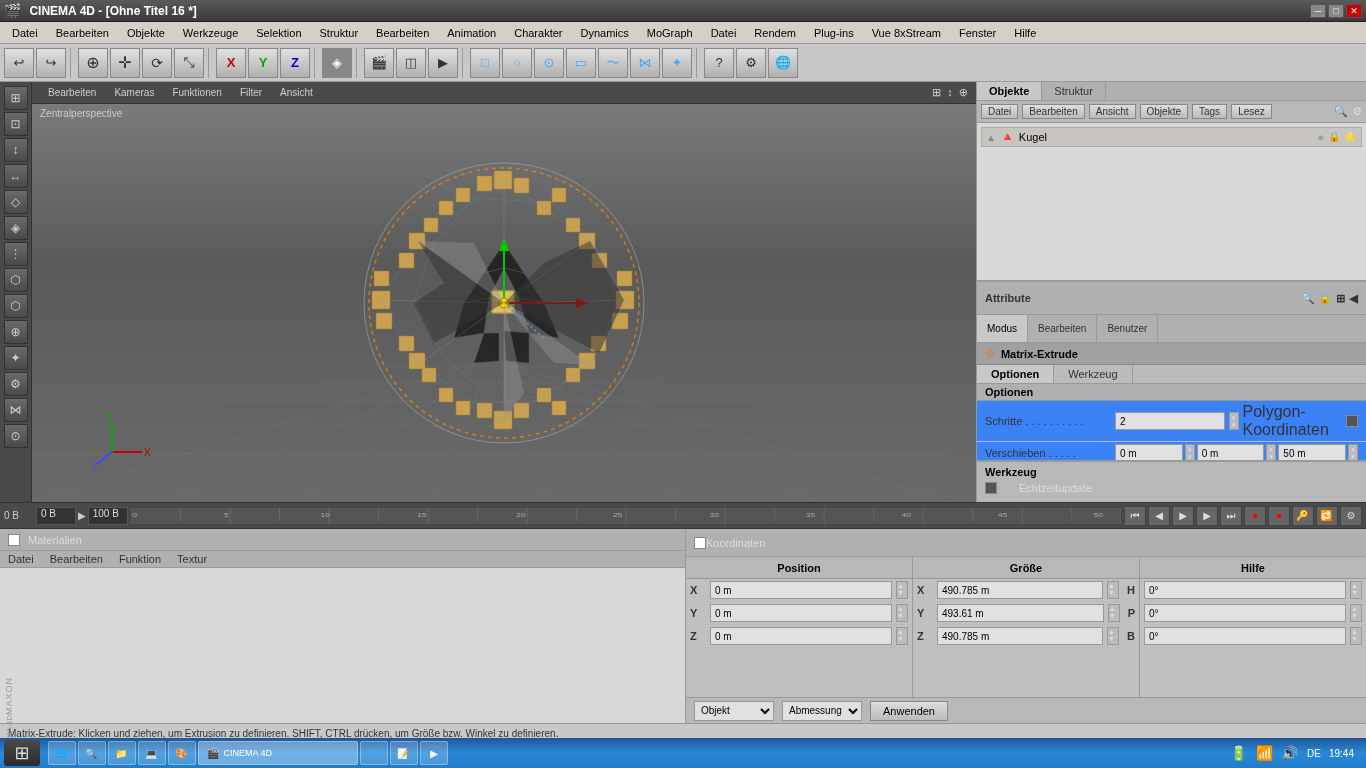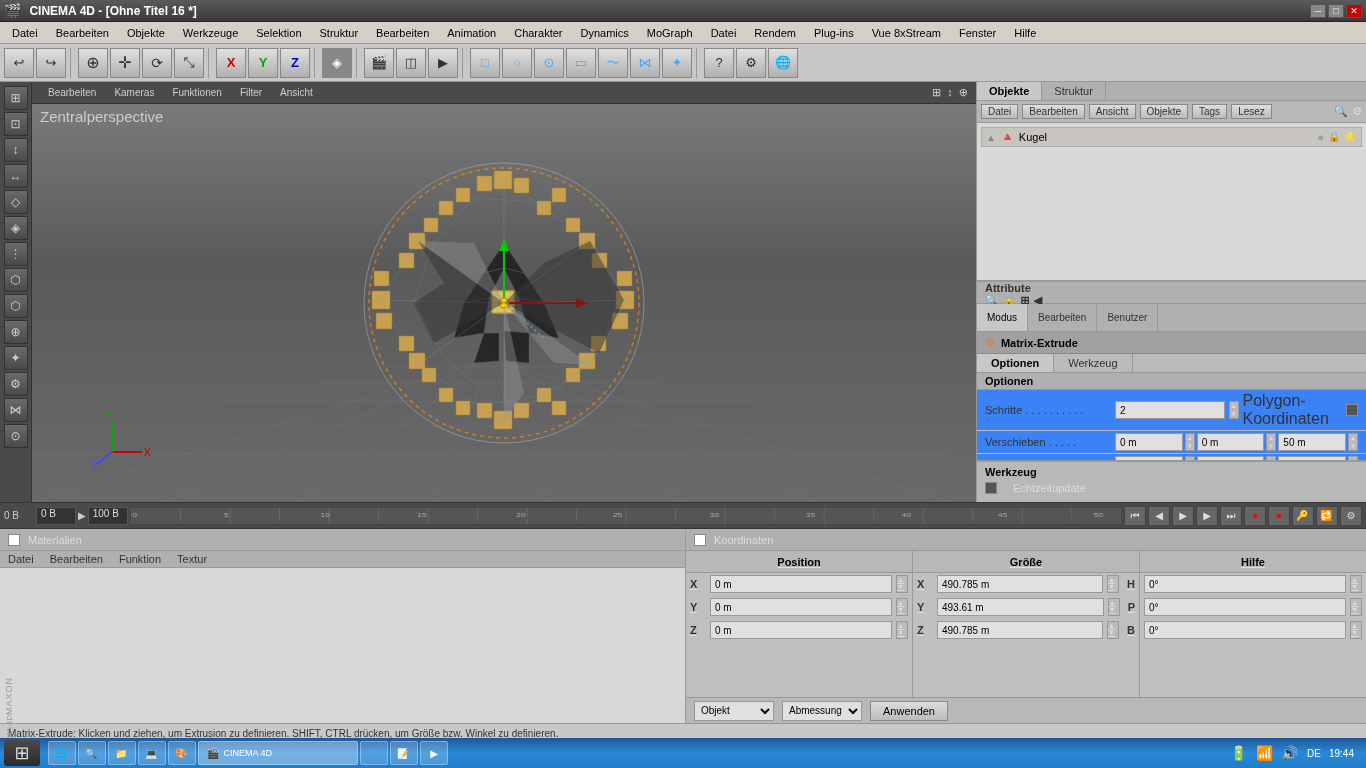--- a/index.html
+++ b/index.html
@@ -106,21 +106,21 @@
     #viewport-header .vp-tabs { display: flex; gap: 2px; }
     .vp-tab { padding: 2px 8px; font-size: 10px; color: #ccc; cursor: pointer; }
     #viewport-canvas {
       flex: 1;
       background: linear-gradient(to bottom, #7a7a7a 0%, #5a5a5a 40%, #6a6a6a 100%);
       position: relative;
       overflow: hidden;
     }
     .viewport-label {
       position: absolute; top: 4px; left: 8px;
-      font-size: 15px; color: #ccc;
+      font-size: 10px; color: #ccc;
     }
     
     #scene-object {
       position: absolute;
       top: 50%; left: 50%;
       transform: translate(-50%, -50%);
       width: 320px; height: 320px;
     }
     
     .axes {
@@ -195,30 +195,29 @@
     
     #attr-panel {
       flex: 1;
       display: flex;
       flex-direction: column;
       background: #c8c8c8;
       overflow: hidden;
     }
     .attr-header {
       background: #b0b0b0;
-      height: 22px;
-      display: flex;
-      align-items: flex-start;
+      height: 33px;
+      display: flex;
+      align-items: center;
       padding: 0 8px;
       border-bottom: 1px solid #999;
       font-size: 11px;
       font-weight: bold;
       color: #333;
       justify-content: space-between;
-      flex-direction: column;
     }
     .attr-tabs {
       display: flex;
       background: #b0b0b0;
       border-bottom: 1px solid #999;
     }
     .attr-tab {
       padding: 8px 10px;
       font-size: 10px;
       color: #333;
@@ -320,21 +319,21 @@
     }
     .werkzeug-btn {
       padding: 3px 12px;
       font-size: 11px;
       color: #000;
       background: linear-gradient(to bottom, #ddd, #bbb);
       border: 1px solid #888;
       cursor: pointer;
     }
     .echtzeit-row {
-      display: flex; align-items: center; gap: 16px; margin-bottom: 4px;
+      display: flex; align-items: center; gap: 22px; margin-bottom: 4px;
     }
 
     
     #bottom-area {
       height: 195px;
       display: flex;
       border-top: 1px solid #333;
     }
     #material-panel {
       flex: 1;
@@ -360,27 +359,26 @@
     }
 
     
     #coord-panel {
       width: 680px;
       background: #c0c0c0;
       display: flex;
       flex-direction: column;
     }
     .coord-header {
-      height: 22px;
+      height: 28px;
       background: #b0b0b0;
       display: flex;
       align-items: center;
       padding: 0 8px;
       border-bottom: 1px solid #999;
-      gap: 8px;
     }
     .coord-grid {
       display: flex;
       flex: 1;
     }
     .coord-col {
       flex: 1;
       display: flex;
       flex-direction: column;
       border-right: 1px solid #999;
@@ -1023,21 +1021,21 @@
     <div class="material-content">
       
     </div>
   </div>
 
   <div id="coord-panel" style="width:680px;background:#c0c0c0;display:flex;flex-direction:column;">
     <div class="coord-header">
       <div class="checkbox-inline"></div>
       <span>Koordinaten</span>
     </div>
-    <div class="coord-grid" style="display:flex;flex:1;text-decoration:underline;">
+    <div class="coord-grid" style="display:flex;flex:1;">
 
       <div class="coord-col">
         <div class="coord-col-header">Position</div>
         <div class="coord-row">
           <span class="coord-label">X</span>
           <input class="coord-input" value="0 m" style="">
           <div class="coord-spinner">
               <span style="font-size:7px;">▲</span>
               <span style="font-size:7px;">▼</span>
             </div>

